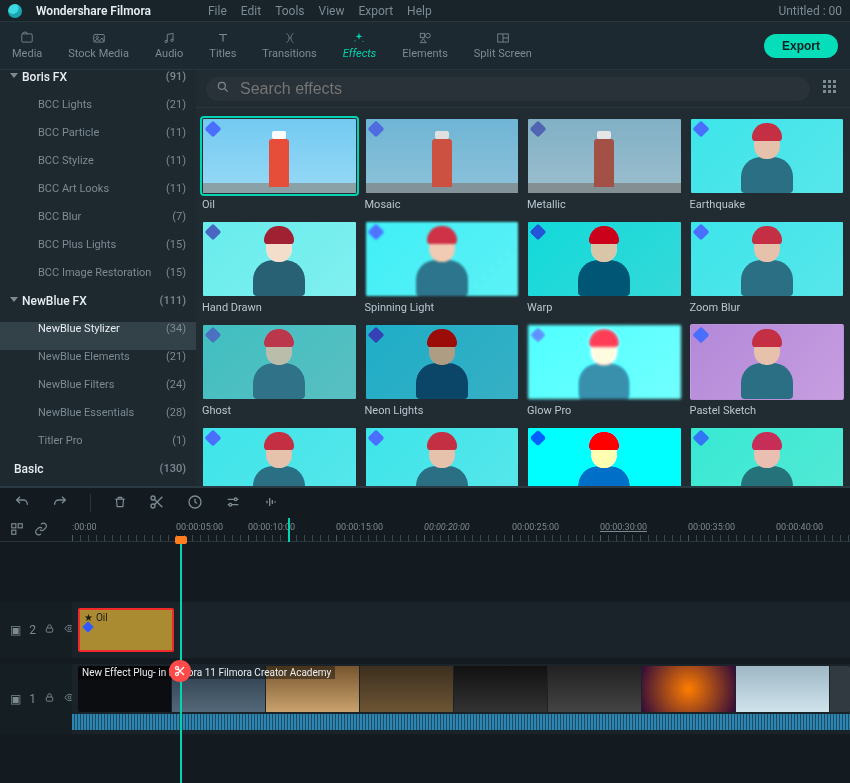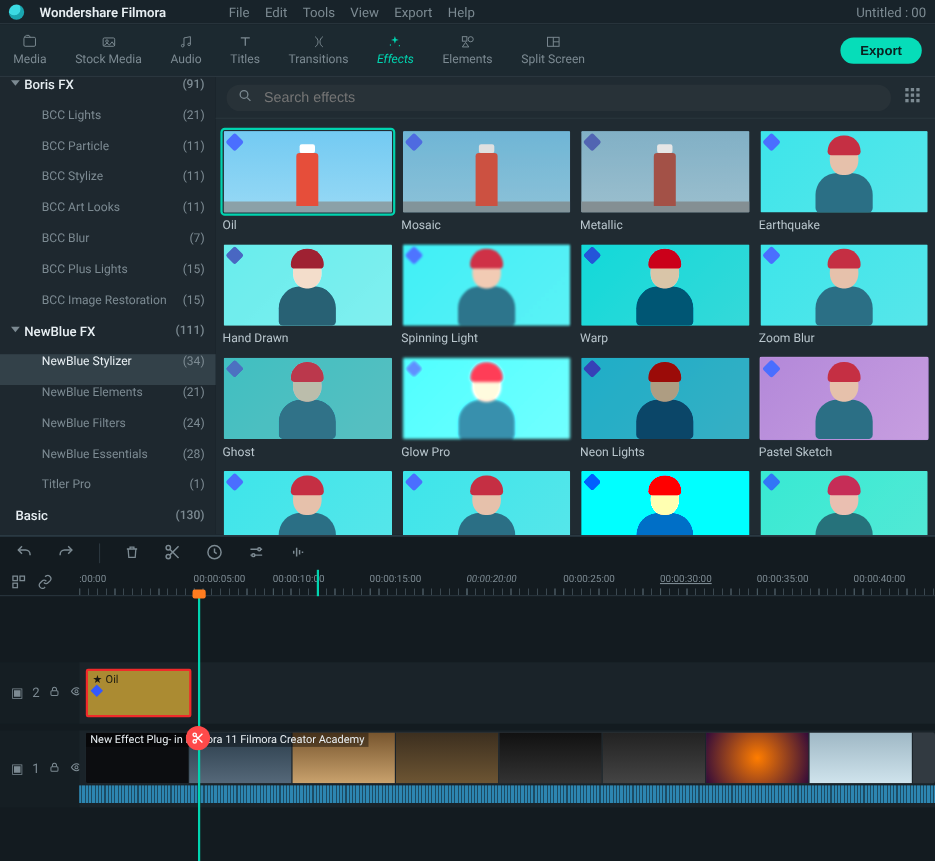--- a/index.html
+++ b/index.html
@@ -47,21 +47,21 @@
   .cat-item{padding-left:38px;color:var(--text-dim);font-size:11px;}
   .cat-item.active{background:var(--bg-row-active);color:var(--text-bright);}
   .count{color:var(--text-dim);font-size:11px;}
   .chev{width:0;height:0;border-top:4px solid transparent;border-bottom:4px solid transparent;margin-right:4px;}
   .chev.down{border-left:none;border-right:none;border-top:5px solid var(--text-dim);border-left:4px solid transparent;border-right:4px solid transparent;}
   .head-left{display:flex;align-items:center;}
   
   .content{flex:1;display:flex;flex-direction:column;background:var(--bg-panel2);}
   .search-row{display:flex;align-items:center;gap:10px;height:38px;padding:0 10px;border-bottom:1px solid var(--divider);}
   .search-wrap{flex:1;display:flex;align-items:center;background:#283238;border-radius:16px;height:24px;padding:0 10px;gap:8px;}
-  .search-wrap input{flex:1;background:transparent;border:none;outline:none;color:var(--text);font-size:13px;}
+  .search-wrap input{flex:1;background:transparent;border:none;outline:none;color:var(--text);font-size:16px;}
   .search-icn{color:var(--text-dim);}
   .grid-btn{color:var(--text-dim);padding:2px;cursor:pointer;}
   .grid-scroll{flex:1;overflow-y:auto;padding:10px 6px;}
   .egrid{display:grid;grid-template-columns:repeat(4,1fr);gap:10px 8px;}
   .ecard{cursor:pointer;}
   .thumb{position:relative;height:76px;border-radius:2px;border:1px solid transparent;overflow:hidden;}
   .ecard.selected .thumb{outline:2px solid var(--teal);}
   .ecard .label{margin-top:4px;font-size:11px;color:var(--text);}
   .diamond{position:absolute;top:4px;left:4px;width:12px;height:12px;transform:rotate(45deg);background:#4a6eff;border-radius:2px;}
   
@@ -394,42 +394,42 @@
               <div class="person">
                 <div class="body"></div>
                 <div class="head"></div>
                 <div class="beanie"></div>
               </div>
               <div class="diamond"></div>
             </div>
             <div class="label">Ghost</div>
           </div>
           <div class="ecard">
+            <div class="thumb fx-neon">
+              <div class="scene-person " style="position:absolute;inset:0;"></div>
+              <div class="person">
+                <div class="body"></div>
+                <div class="head"></div>
+                <div class="beanie"></div>
+              </div>
+              <div class="diamond"></div>
+            </div>
+            <div class="label">Neon Lights</div>
+          </div>
+          <div class="ecard">
             <div class="thumb fx-glow">
               <div class="scene-person " style="position:absolute;inset:0;"></div>
               <div class="person">
                 <div class="body"></div>
                 <div class="head"></div>
                 <div class="beanie"></div>
               </div>
               <div class="diamond"></div>
             </div>
             <div class="label">Glow Pro</div>
-          </div>
-          <div class="ecard">
-            <div class="thumb fx-neon">
-              <div class="scene-person " style="position:absolute;inset:0;"></div>
-              <div class="person">
-                <div class="body"></div>
-                <div class="head"></div>
-                <div class="beanie"></div>
-              </div>
-              <div class="diamond"></div>
-            </div>
-            <div class="label">Neon Lights</div>
           </div>
           <div class="ecard">
             <div class="thumb fx-pastel">
               <div class="scene-person fx-pastel" style="position:absolute;inset:0;"></div>
               <div class="person">
                 <div class="body"></div>
                 <div class="head"></div>
                 <div class="beanie"></div>
               </div>
               <div class="diamond"></div>

